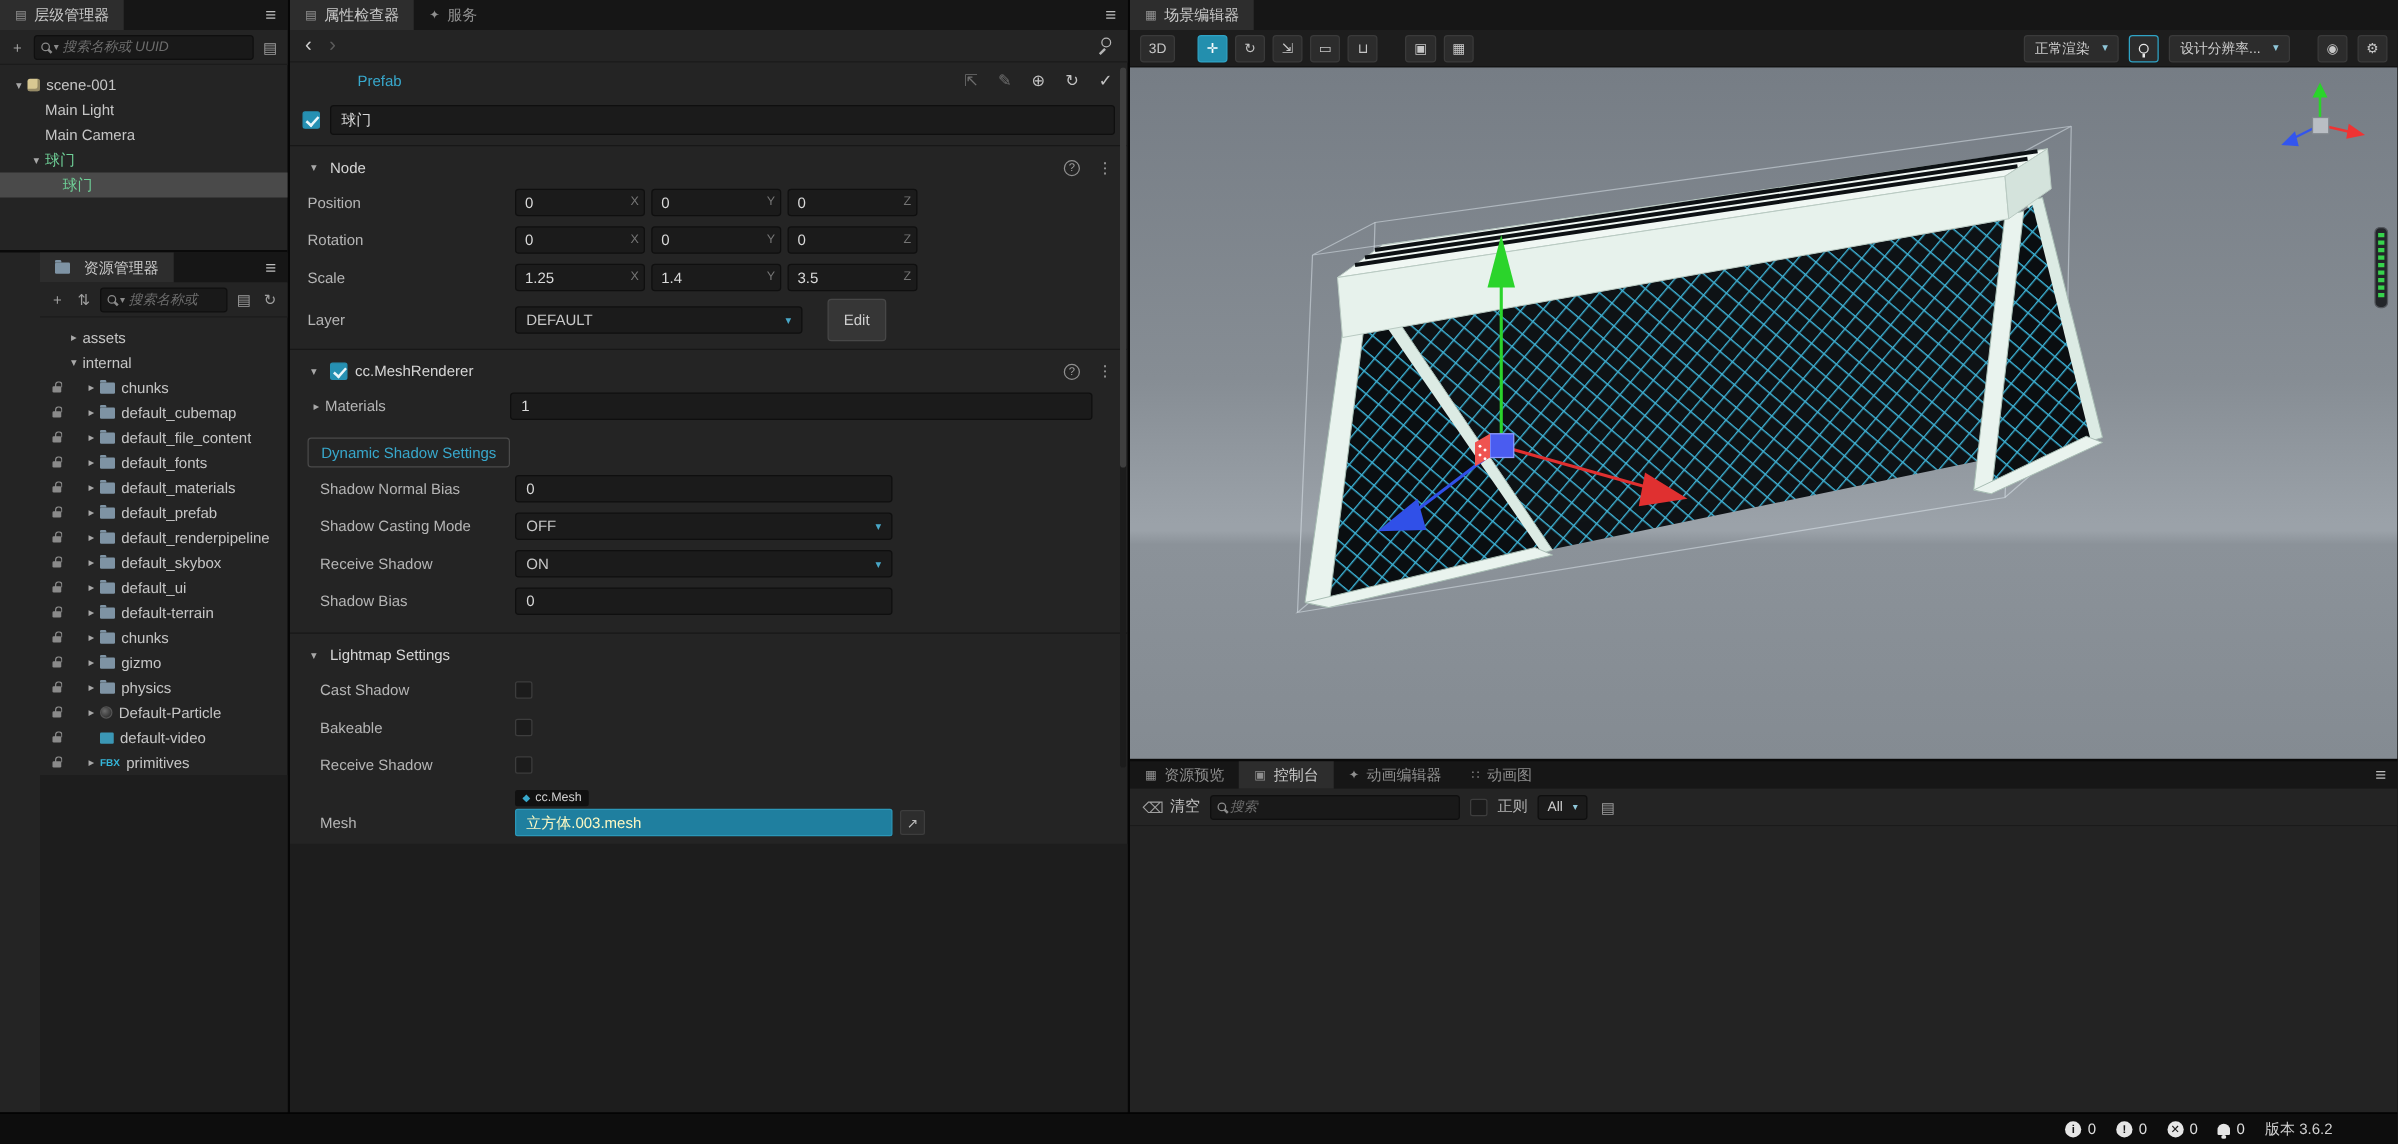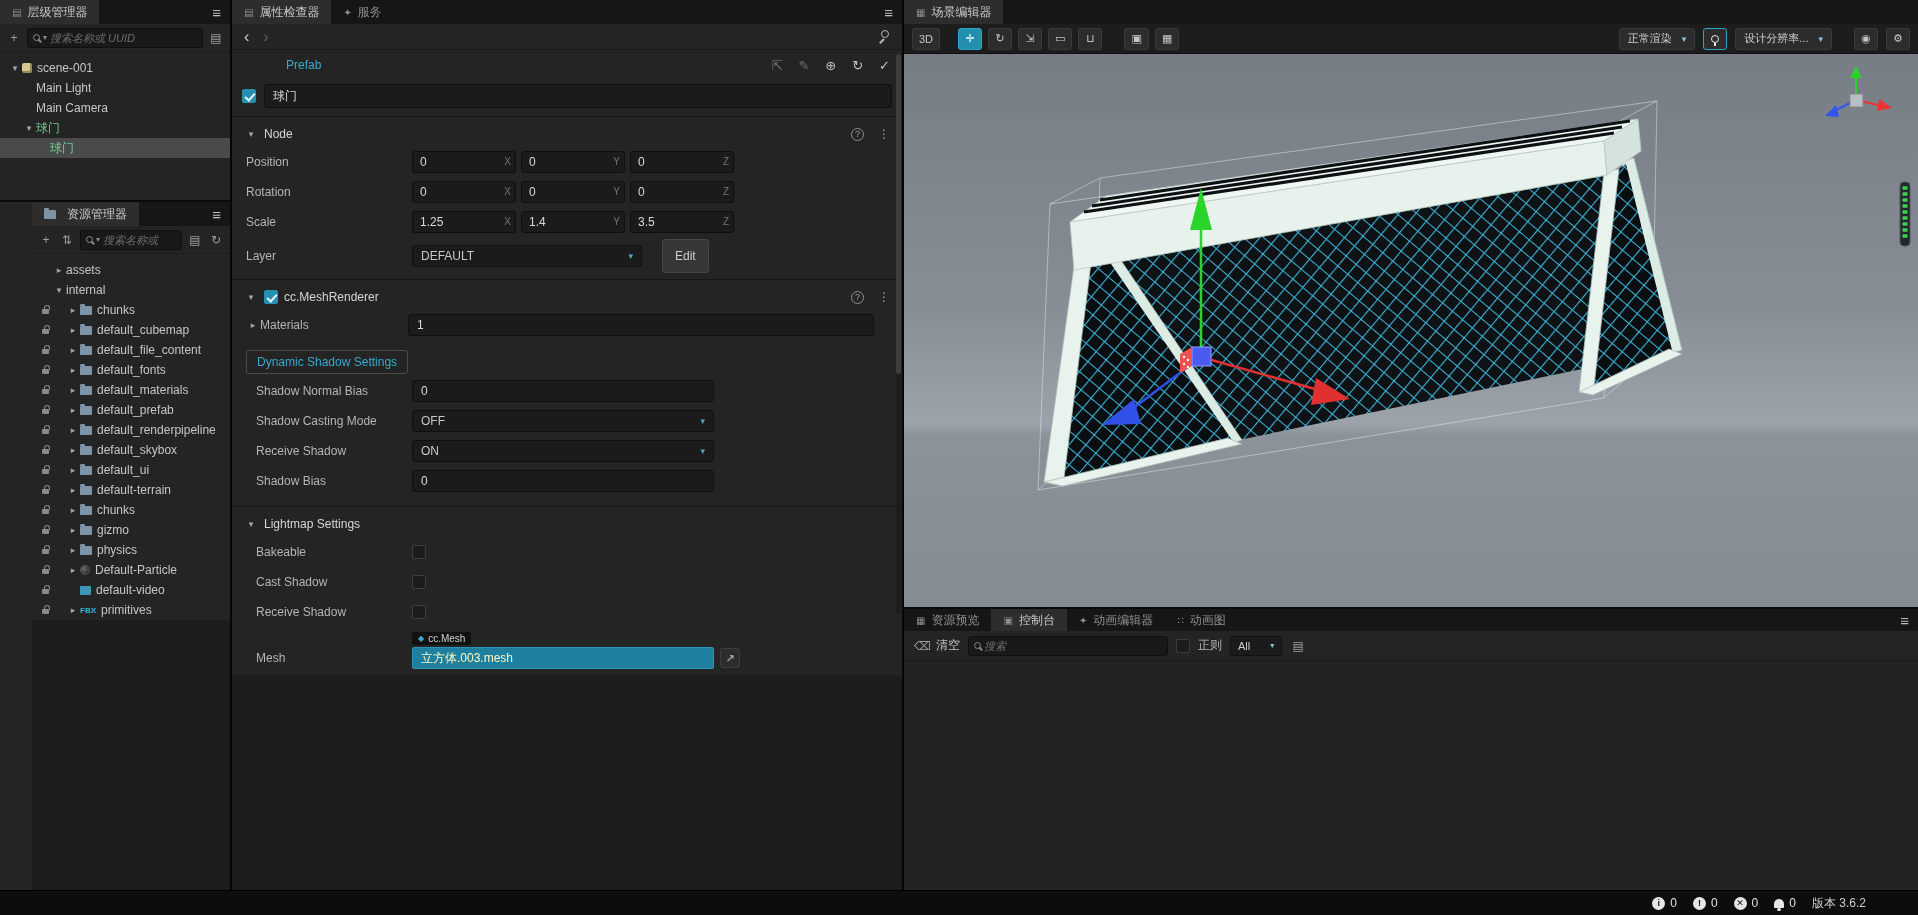--- a/index.html
+++ b/index.html
@@ -117,21 +117,21 @@
   .viewport { position:relative; flex:none; height:553px; overflow:hidden;
     background:linear-gradient(180deg,#767d85 0%, #868d94 45%, #9ba2a9 66%, #9ba2a9 67%, #8b9299 69%, #848b92 100%); }
   .viewport svg { position:absolute; inset:0; width:100%; height:100%; }
 
   
   .con-toolbar { height:30px; background:#242424; display:flex; align-items:center; gap:8px; padding:0 10px; flex:none; border-bottom:1px solid #1a1a1a; }
   .con-clear { display:flex; align-items:center; gap:5px; color:#c2c2c2; cursor:pointer; }
   .con-clear .ic { color:#9f9f9f; font-size:12px; }
   .con-search { width:200px; flex:none; }
   .con-body { flex:1; background:#232323; }
-  .mini-select { height:20px; background:#1b1b1b; border:1px solid #0f0f0f; border-radius:3px; display:flex; align-items:center; gap:20px; padding:0 7px; color:#cfcfcf; font-size:11px; cursor:pointer; }
+  .mini-select { height:20px; background:#1b1b1b; border:1px solid #0f0f0f; border-radius:3px; display:flex; align-items:center; gap:8px; padding:0 7px; color:#cfcfcf; font-size:11px; cursor:pointer; }
   .mini-select .chev { font-size:8px; color:#8fc7da; }
 
   
   .sitem { display:flex; align-items:center; gap:5px; color:#e0e0e0; }
   .si-circle { width:13px; height:13px; border-radius:50%; background:#e6e6e6; color:#141414; font-weight:bold; font-size:9px; display:flex; align-items:center; justify-content:center; }
   .bell-ic { width:10px; height:9px; background:#e6e6e6; border-radius:5px 5px 1px 1px; position:relative; }
   .bell-ic::after { content:""; position:absolute; left:3px; bottom:-3px; width:3.5px; height:3px; background:#e6e6e6; border-radius:50%; }
   .version { color:#cfcfcf; }
 </style>
 </head>
@@ -474,25 +474,25 @@
   </div>
 
   <div class="hdiv" style="margin-top:10px;"></div>
 
   <div class="sec-head">
     <span class="twisty">▾</span>
     <span class="sec-title">Lightmap Settings</span>
   </div>
 
   <div class="shadow-row">
+    <span class="prop-label">Cast Shadow</span>
+    <span class="cb"></span>
+  </div>
+  <div class="shadow-row">
     <span class="prop-label">Bakeable</span>
-    <span class="cb"></span>
-  </div>
-  <div class="shadow-row">
-    <span class="prop-label">Cast Shadow</span>
     <span class="cb"></span>
   </div>
   <div class="shadow-row">
     <span class="prop-label">Receive Shadow</span>
     <span class="cb"></span>
   </div>
 
   <div class="mesh-row">
     <span class="prop-label">Mesh</span>
     <div class="mesh-wrap">

